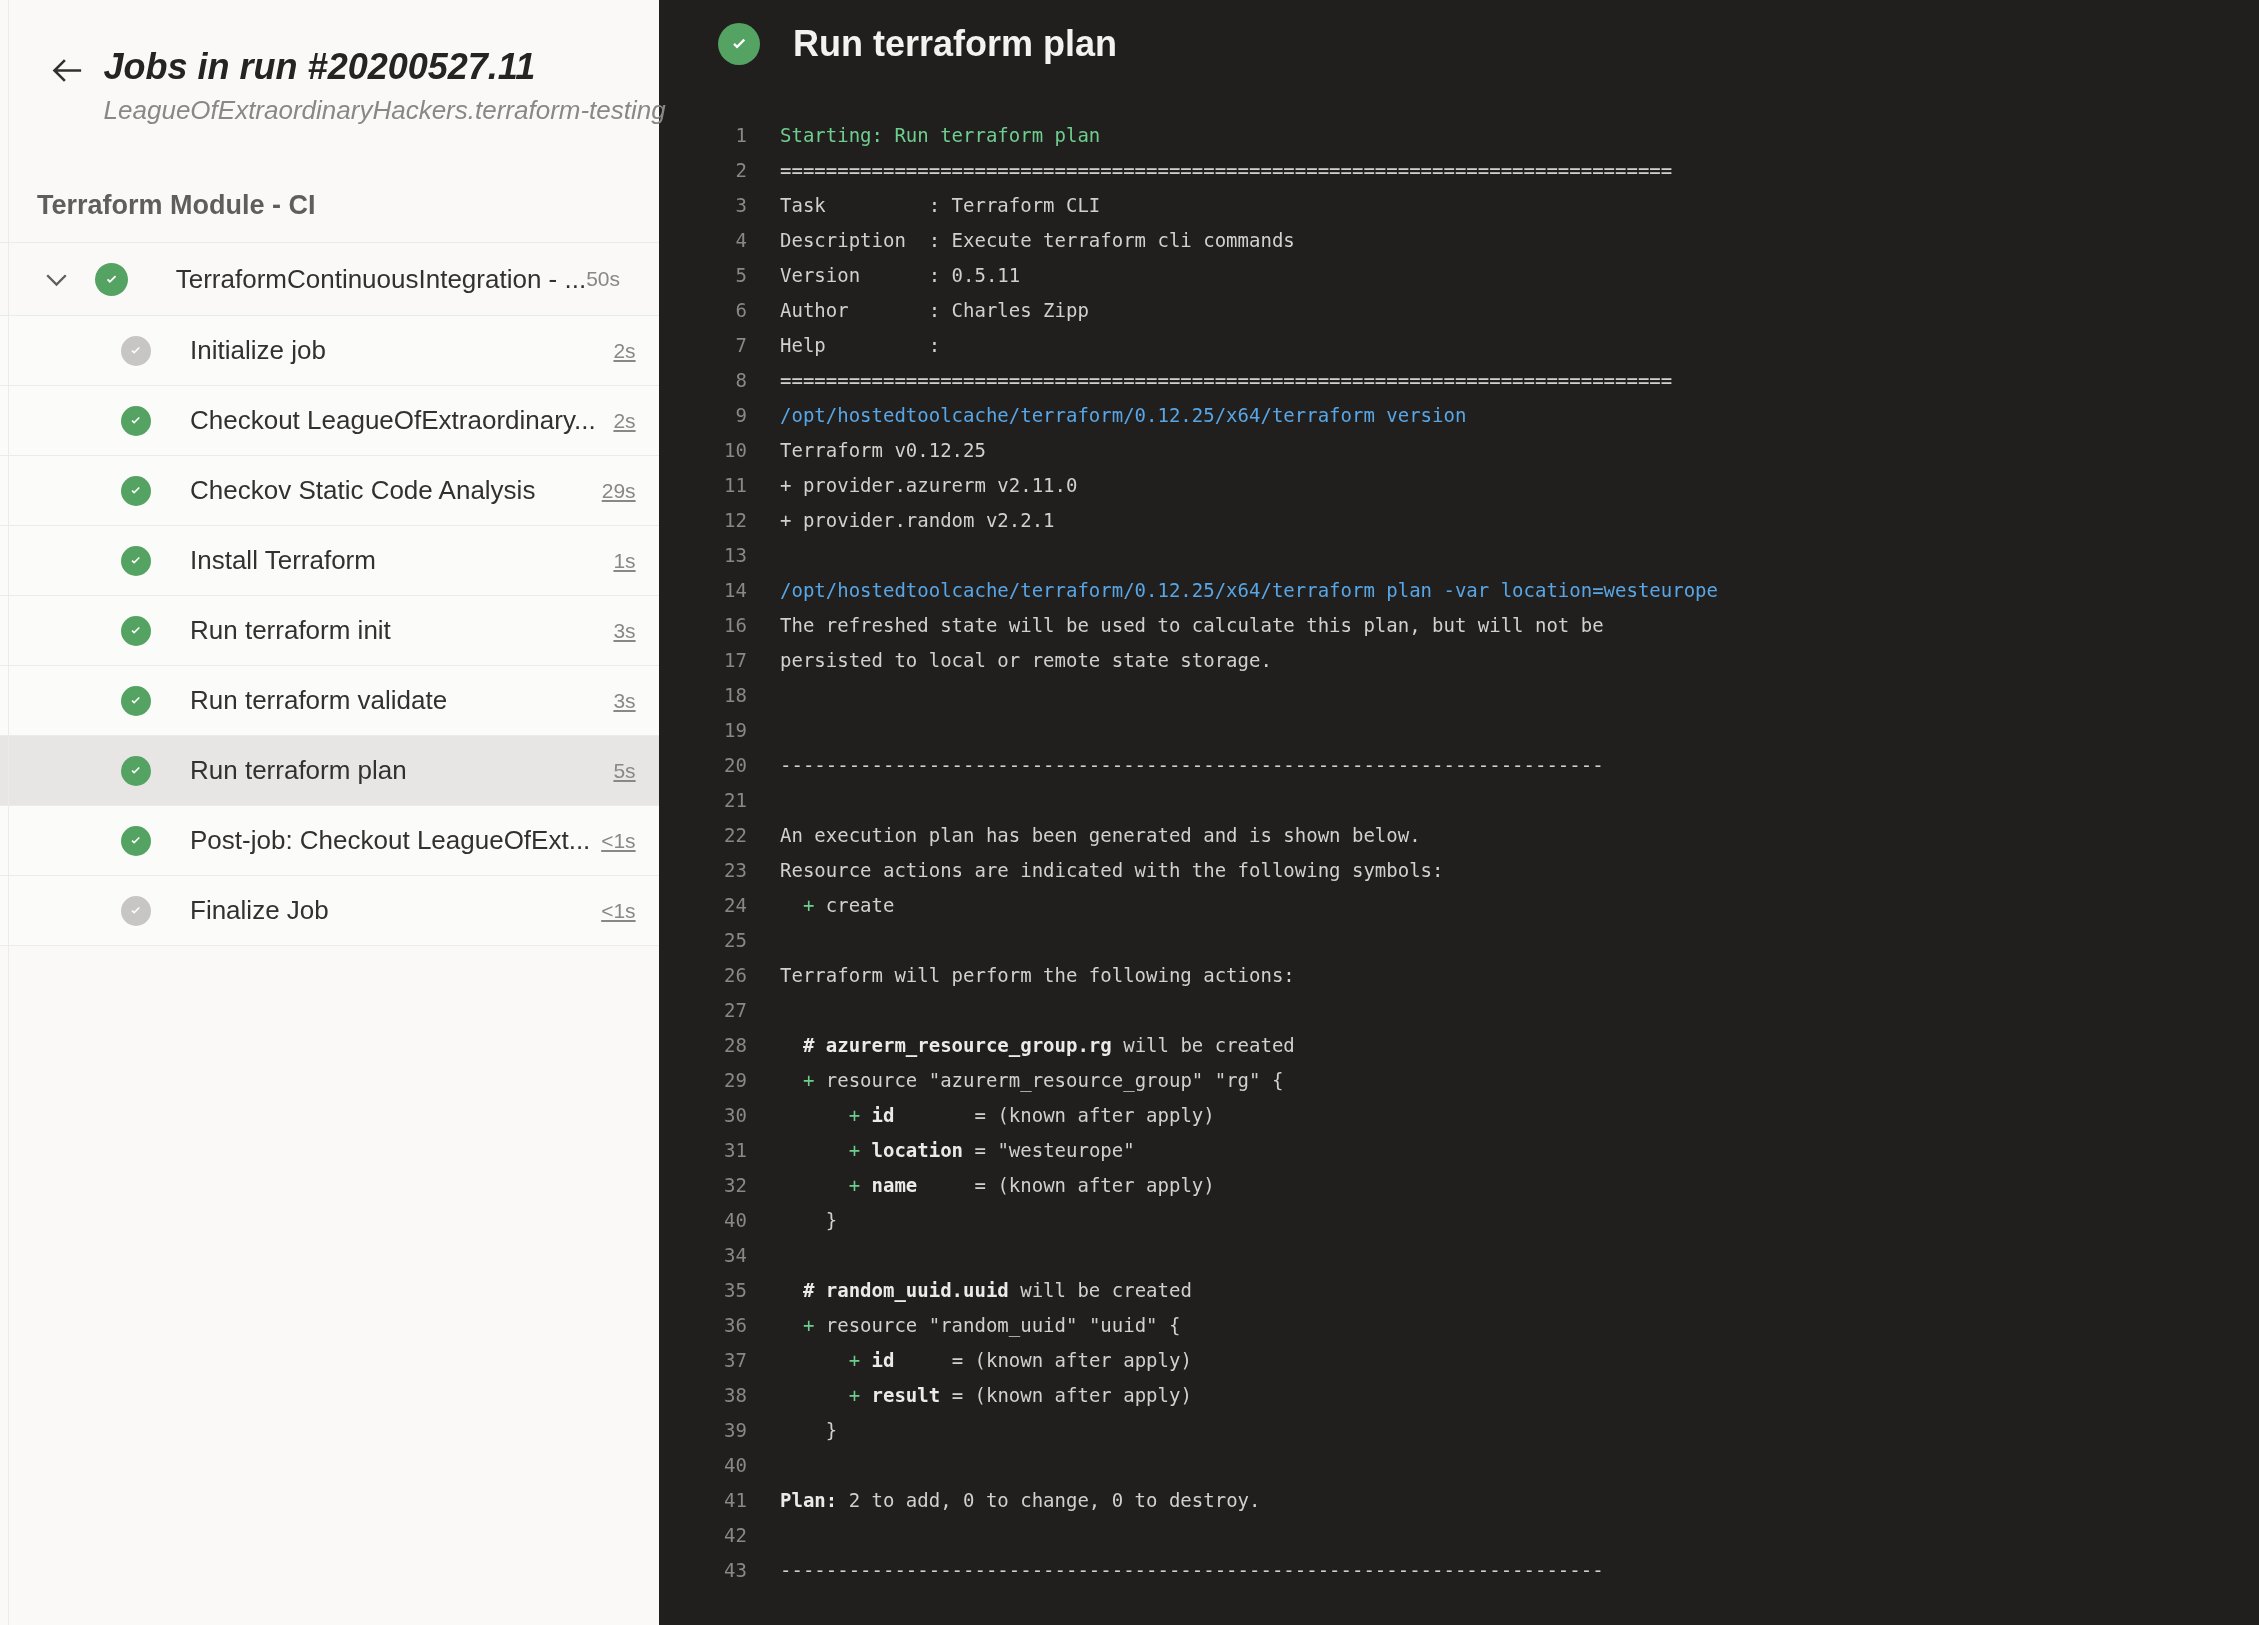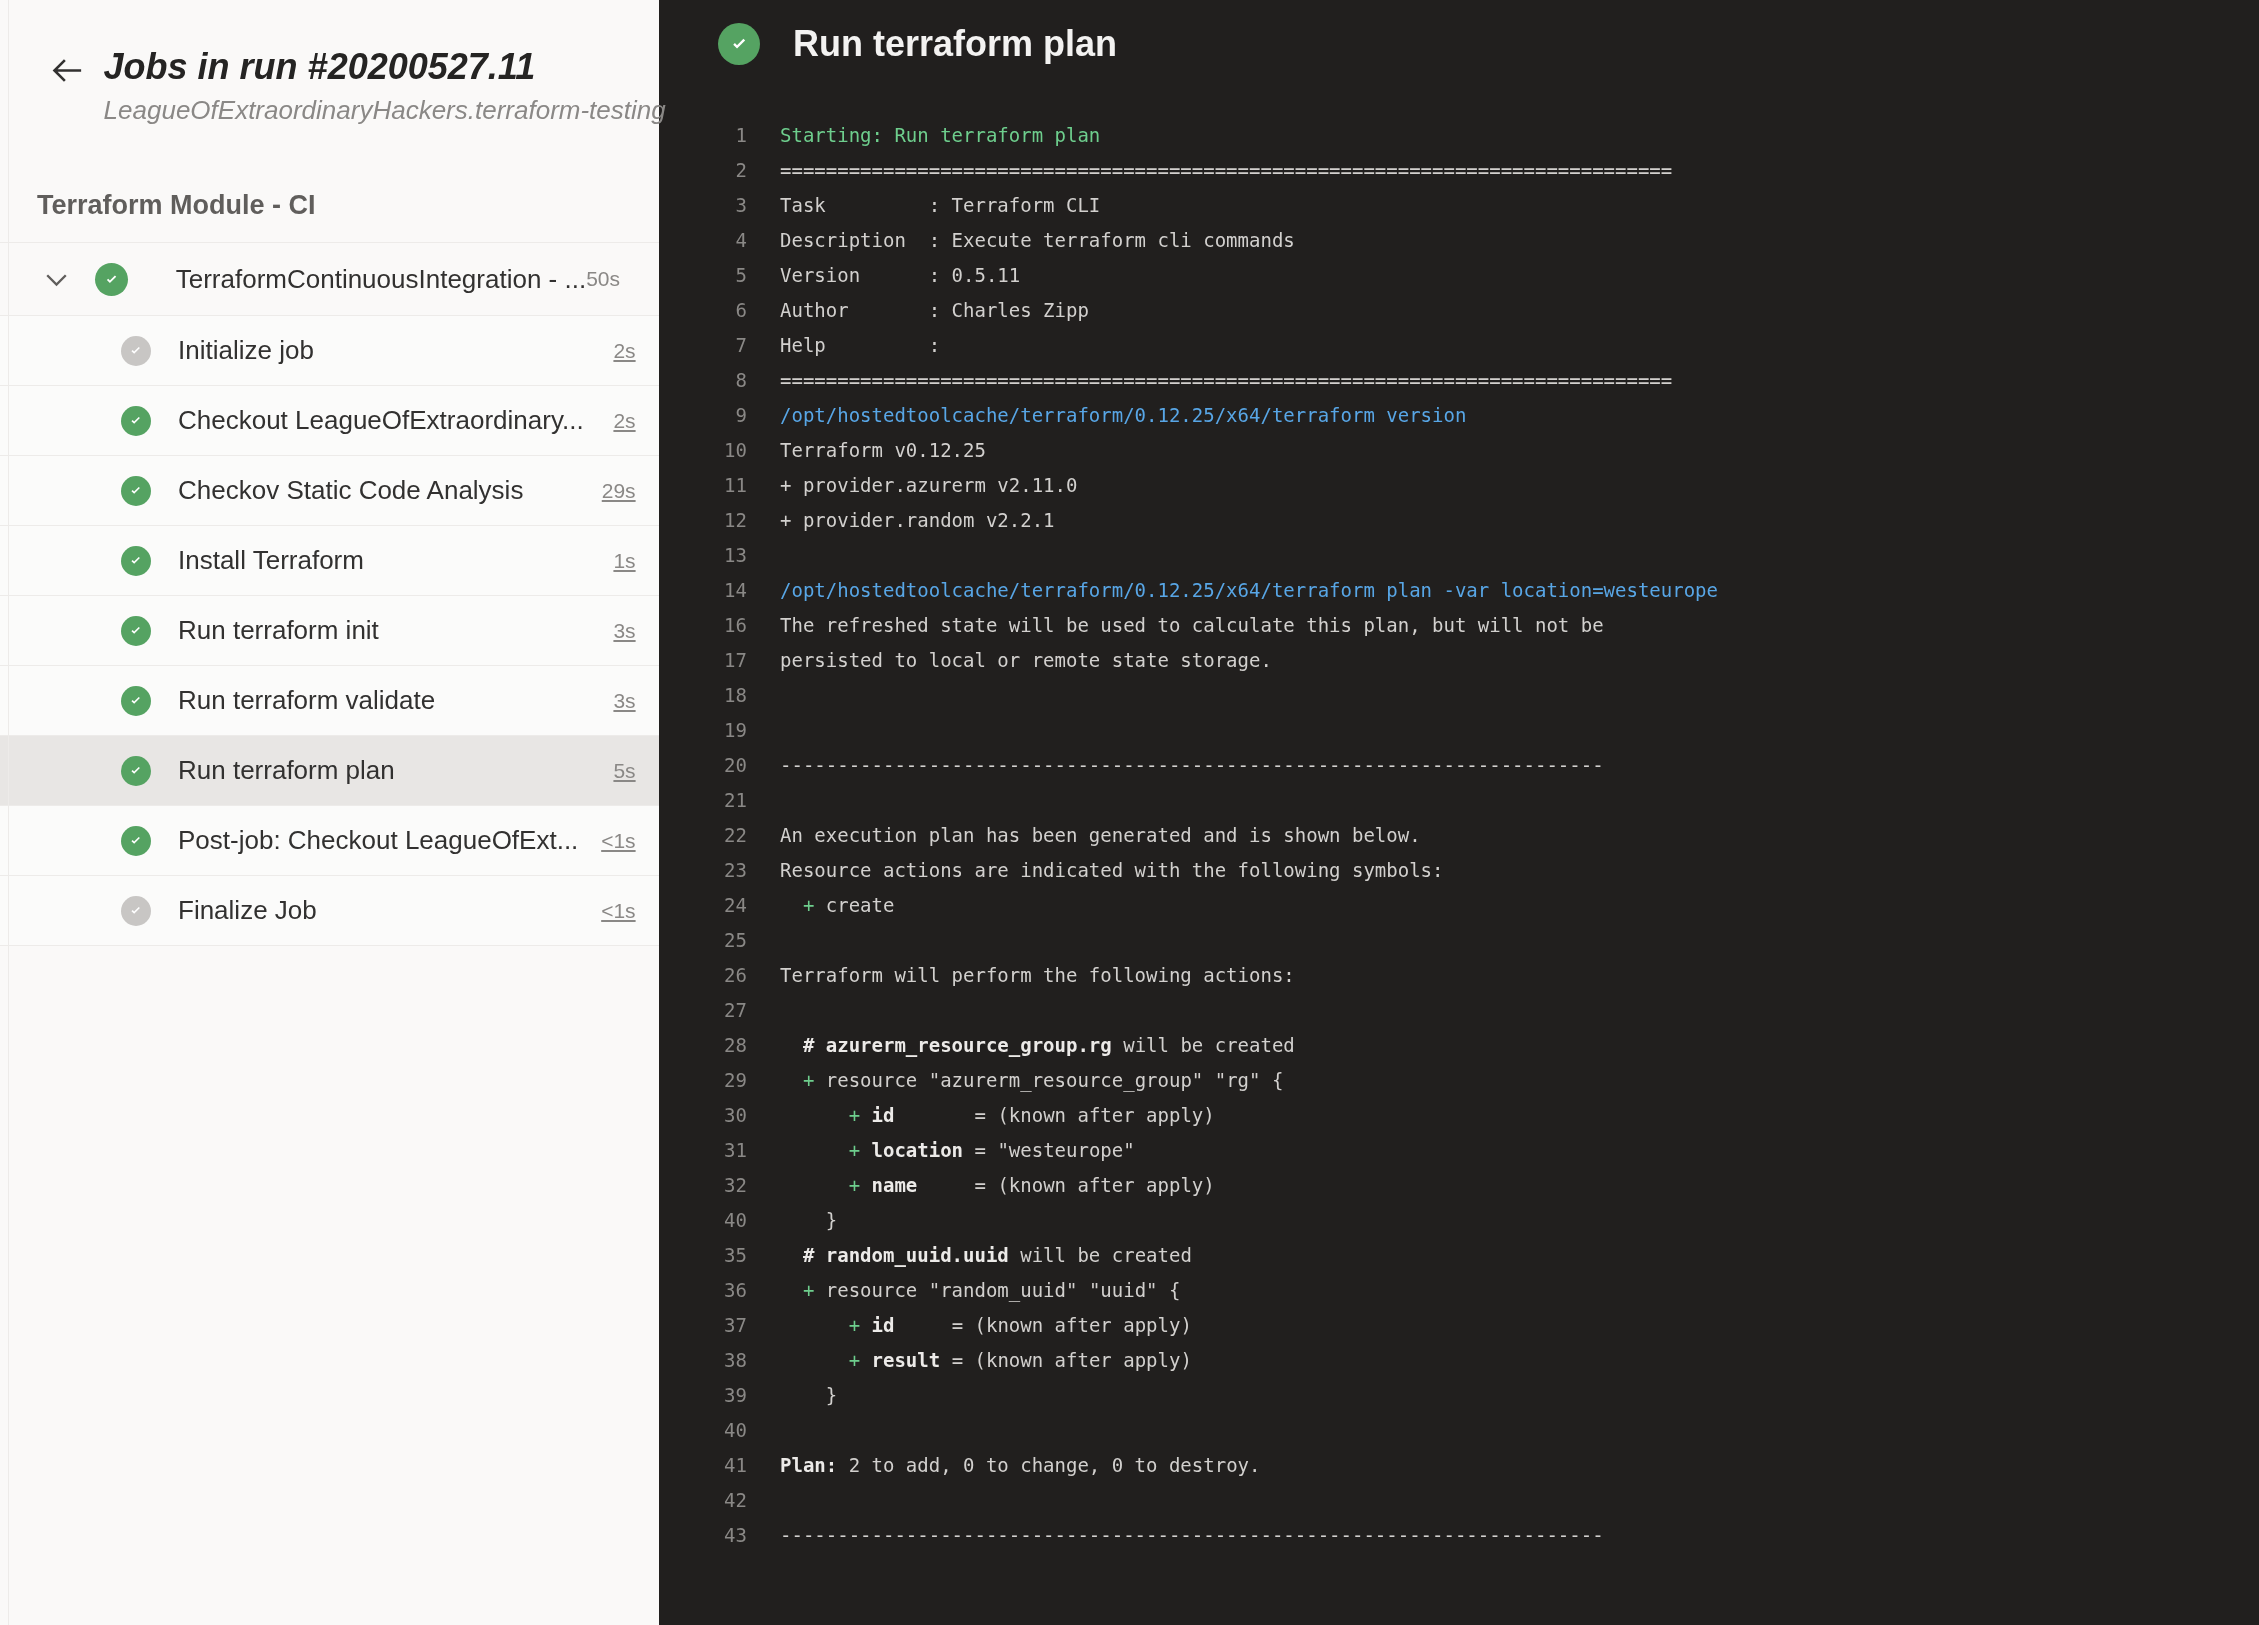--- a/index.html
+++ b/index.html
@@ -12,21 +12,21 @@
   .sb-header{display:flex;padding:43px 23.4px 0 45px;}
   .back-btn{background:none;border:none;padding:0;margin:7.8px 0 0 0;width:43px;height:43px;cursor:pointer;flex:none;}
   .back-btn svg{width:39px;height:39px;}
   .sb-titles{margin-left:15.6px;min-width:0;font-style:italic;}
   .run-title{margin:0;font-size:36px;line-height:47px;font-weight:600;color:#252423;white-space:nowrap;}
   .run-subtitle{margin-top:4.9px;font-size:26px;color:#8a8886;white-space:nowrap;}
   .section-label{margin:64px 0 21.5px 37px;font-size:27px;color:#605e5c;font-weight:bold;}
 
   .row{display:flex;align-items:center;font-size:26px;color:#323130;border-bottom:1px solid #edebe9;cursor:pointer;}
   .job-row{height:72px;border-top:1px solid #edebe9;}
-  .step-row{height:69px;background:#fbfbfa;}
+  .step-row{height:69px;background:#fbfbfa;gap:12px;}
   .step-row.selected{background:#e8e6e4;}
   .chev{margin-left:43px;width:27px;height:27px;flex:none;}
   .check{border-radius:50%;background:#55a362;display:flex;align-items:center;justify-content:center;flex:none;}
   .check.neutral{background:#c8c6c4;}
   .check svg{width:58%;height:58%;}
   .job-row .check{width:33px;height:33px;margin-left:25px;}
   .step-row .check{width:30px;height:30px;margin-left:121px;}
   .job-row .lbl{margin-left:13.7px;text-align:right;}
   .step-row .lbl{margin-left:27px;}
   .lbl{flex:1;white-space:nowrap;overflow:hidden;}
@@ -201,20 +201,21 @@
         <div class="log-line"><span class="ln">24</span><span class="lt"><span>  </span><span class="c-green">+</span><span> create</span></span></div>
         <div class="log-line"><span class="ln">25</span><span class="lt"></span></div>
         <div class="log-line"><span class="ln">26</span><span class="lt"><span>Terraform will perform the following actions:</span></span></div>
         <div class="log-line"><span class="ln">27</span><span class="lt"></span></div>
         <div class="log-line"><span class="ln">28</span><span class="lt"><span>  </span><span class="c-bold"># azurerm_resource_group.rg</span><span> will be created</span></span></div>
         <div class="log-line"><span class="ln">29</span><span class="lt"><span>  </span><span class="c-green">+</span><span> resource "azurerm_resource_group" "rg" {</span></span></div>
         <div class="log-line"><span class="ln">30</span><span class="lt"><span>      </span><span class="c-green">+</span><span> </span><span class="c-bold">id</span><span>       = (known after apply)</span></span></div>
         <div class="log-line"><span class="ln">31</span><span class="lt"><span>      </span><span class="c-green">+</span><span> </span><span class="c-bold">location</span><span> = "westeurope"</span></span></div>
         <div class="log-line"><span class="ln">32</span><span class="lt"><span>      </span><span class="c-green">+</span><span> </span><span class="c-bold">name</span><span>     = (known after apply)</span></span></div>
         <div class="log-line"><span class="ln">40</span><span class="lt"><span>    }</span></span></div>
+        <div class="log-line"><span class="ln">34</span><span class="lt"></span></div>
         <div class="log-line"><span class="ln">35</span><span class="lt"><span>  </span><span class="c-bold"># random_uuid.uuid</span><span> will be created</span></span></div>
         <div class="log-line"><span class="ln">36</span><span class="lt"><span>  </span><span class="c-green">+</span><span> resource "random_uuid" "uuid" {</span></span></div>
         <div class="log-line"><span class="ln">37</span><span class="lt"><span>      </span><span class="c-green">+</span><span> </span><span class="c-bold">id</span><span>     = (known after apply)</span></span></div>
         <div class="log-line"><span class="ln">38</span><span class="lt"><span>      </span><span class="c-green">+</span><span> </span><span class="c-bold">result</span><span> = (known after apply)</span></span></div>
         <div class="log-line"><span class="ln">39</span><span class="lt"><span>    }</span></span></div>
         <div class="log-line"><span class="ln">40</span><span class="lt"></span></div>
         <div class="log-line"><span class="ln">41</span><span class="lt"><span class="c-bold">Plan:</span><span> 2 to add, 0 to change, 0 to destroy.</span></span></div>
         <div class="log-line"><span class="ln">42</span><span class="lt"></span></div>
         <div class="log-line"><span class="ln">43</span><span class="lt"><span>------------------------------------------------------------------------</span></span></div>
       </div>

